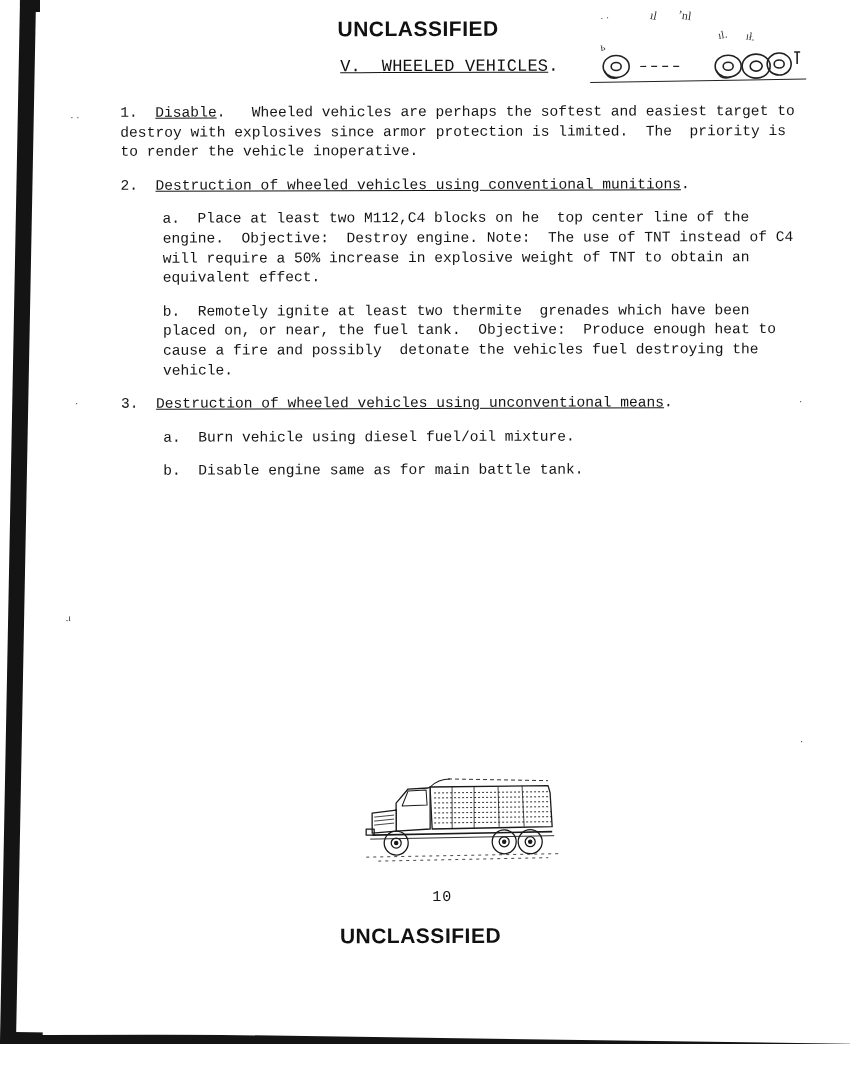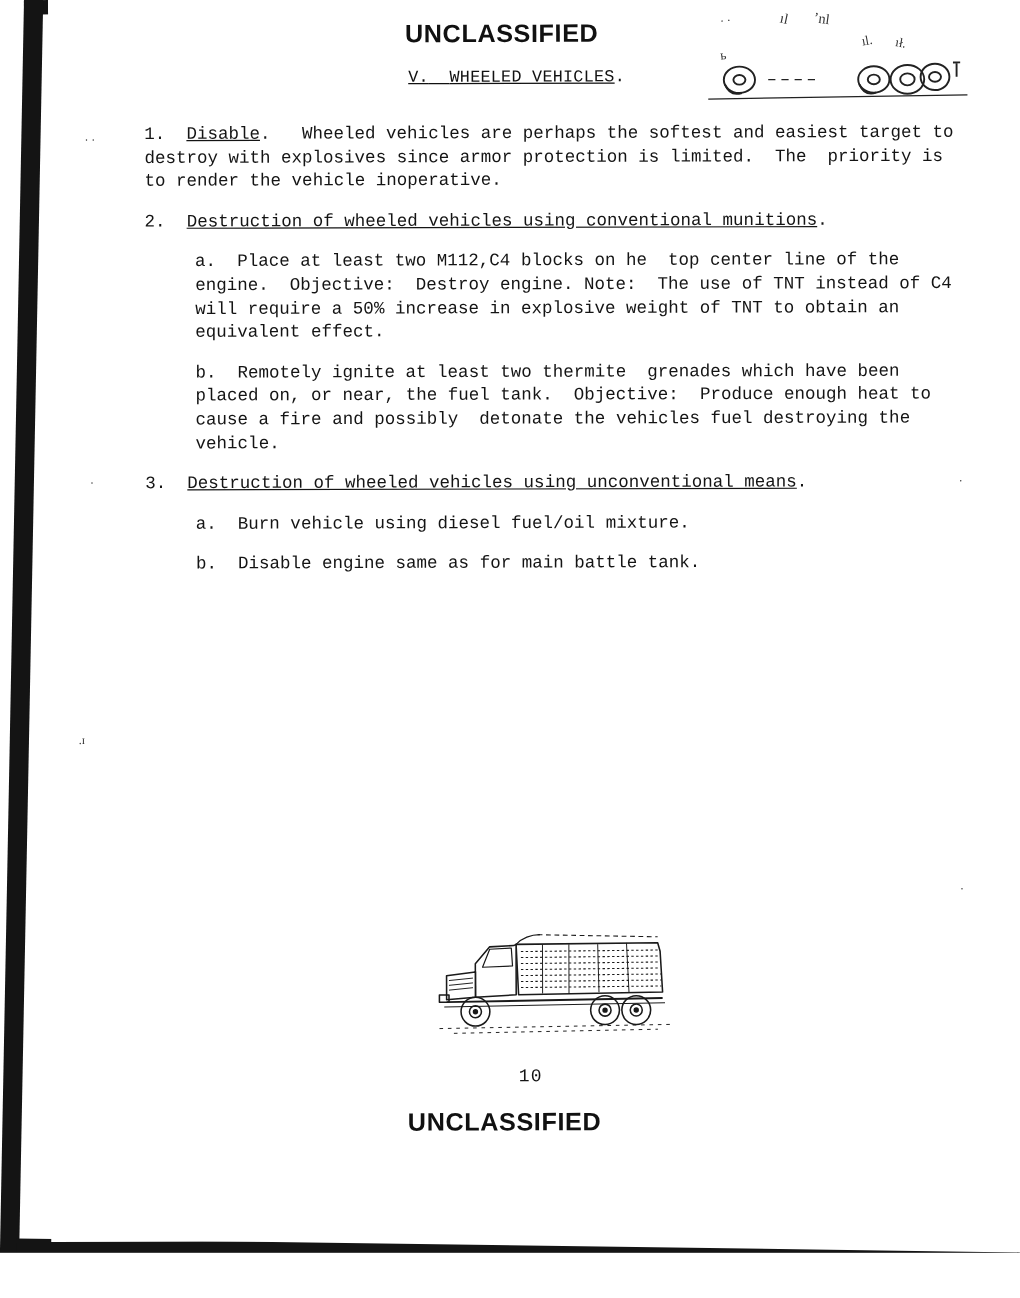--- a/index.html
+++ b/index.html
@@ -85,21 +85,21 @@
     color: #111;
   }
   #top-class { top: 18px; left: -22px; }
   #bottom-class { top: 925px; left: -22px; }
 
   .section-title {
     position: absolute;
     top: 58px;
     left: 300px;
     font-family: "Liberation Mono", monospace;
-    font-size: 14px;
+    font-size: 17px;
     color: #111;
     letter-spacing: 0.2px;
   }
   .section-title .ul { text-decoration: underline; }
 
   
   #body-text {
     position: absolute;
     left: 80px;
     top: 104px;

